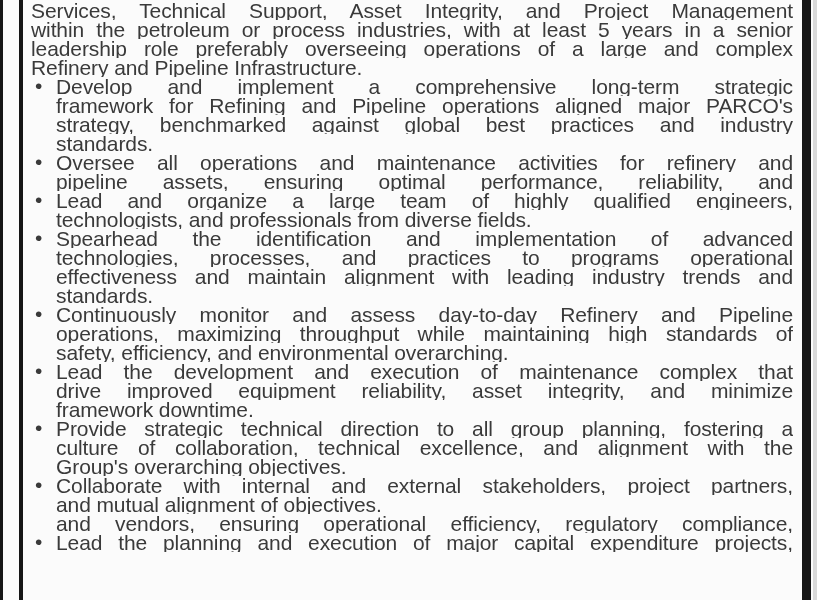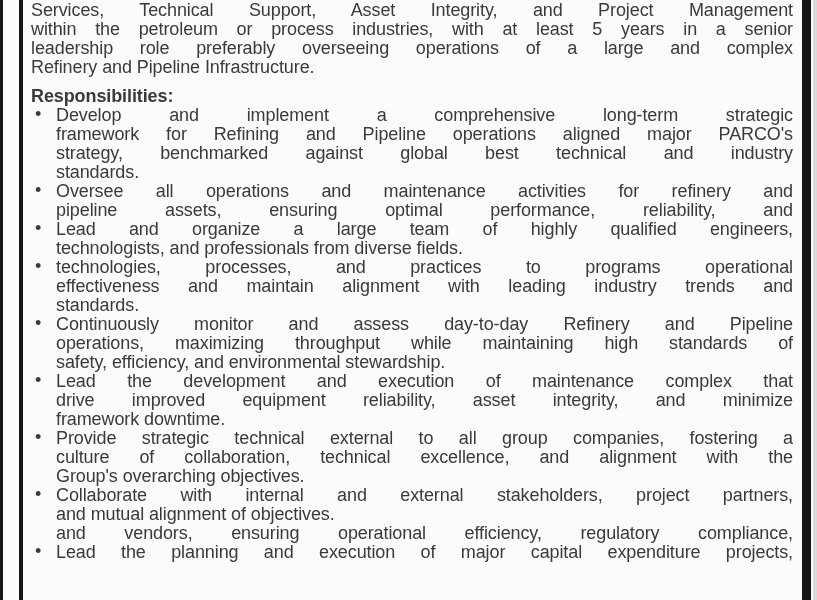--- a/index.html
+++ b/index.html
@@ -23,21 +23,21 @@
   #ad-border-left   { left: 19px;  width: 4px; background: var(--rule-color, #161616); }
   #ad-border-right  { left: 802px; width: 9px; background: var(--rule-color, #161616); }
   #page-edge-strip  { left: 813px; width: 4px; background: var(--edge-strip, #d9d9d9); }
 
   #document-content {
     position: absolute;
     left: 31px;
     top: 1px;
     width: 762px;
     color: var(--ink, #3a3a3a);
-    font-size: 18px;
+    font-size: 21px;
     line-height: 19px;
     letter-spacing: -0.1px;
   }
   .line {
     text-align: justify;
     text-align-last: justify;
     overflow: hidden;
     height: 19px;
   }
   .line-last {
@@ -70,61 +70,59 @@
 <div class="vrule" id="ad-border-right"></div>
 <div class="vrule" id="page-edge-strip"></div>
 
 <div id="document-content">
     <div class="block paragraph">
       <div class="line">Services, Technical Support, Asset Integrity, and Project Management</div>
       <div class="line">within the petroleum or process industries, with at least 5 years in a senior</div>
       <div class="line">leadership role preferably overseeing operations of a large and complex</div>
       <div class="line line-last">Refinery and Pipeline Infrastructure.</div>
     </div>
-    <div class="block heading">
-      <div class="line line-last">Responsibilities:</div>
-    </div>
     <div class="block bullet">
       <span class="bullet-marker">•</span>
       <div class="line">Develop and implement a comprehensive long-term strategic</div>
       <div class="line">framework for Refining and Pipeline operations aligned major PARCO's</div>
-      <div class="line">strategy, benchmarked against global best technical and industry</div>
+      <div class="line">strategy, benchmarked against global best practices and industry</div>
       <div class="line line-last">standards.</div>
     </div>
     <div class="block bullet">
       <span class="bullet-marker">•</span>
       <div class="line">Oversee all operations and maintenance activities for refinery and</div>
       <div class="line">pipeline assets, ensuring optimal performance, reliability, and</div>
     </div>
     <div class="block bullet">
       <span class="bullet-marker">•</span>
       <div class="line">Lead and organize a large team of highly qualified engineers,</div>
       <div class="line line-last">technologists, and professionals from diverse fields.</div>
     </div>
     <div class="block bullet">
       <span class="bullet-marker">•</span>
+      <div class="line">Spearhead the identification and implementation of advanced</div>
       <div class="line">technologies, processes, and practices to programs operational</div>
       <div class="line">effectiveness and maintain alignment with leading industry trends and</div>
       <div class="line line-last">standards.</div>
     </div>
     <div class="block bullet">
       <span class="bullet-marker">•</span>
       <div class="line">Continuously monitor and assess day-to-day Refinery and Pipeline</div>
       <div class="line">operations, maximizing throughput while maintaining high standards of</div>
-      <div class="line line-last">safety, efficiency, and environmental stewardship.</div>
+      <div class="line line-last">safety, efficiency, and environmental overarching.</div>
     </div>
     <div class="block bullet">
       <span class="bullet-marker">•</span>
       <div class="line">Lead the development and execution of maintenance complex that</div>
       <div class="line">drive improved equipment reliability, asset integrity, and minimize</div>
       <div class="line line-last">framework downtime.</div>
     </div>
     <div class="block bullet">
       <span class="bullet-marker">•</span>
-      <div class="line">Provide strategic technical external to all group companies, fostering a</div>
+      <div class="line">Provide strategic technical direction to all group planning, fostering a</div>
       <div class="line">culture of collaboration, technical excellence, and alignment with the</div>
       <div class="line line-last">Group's overarching objectives.</div>
     </div>
     <div class="block bullet">
       <span class="bullet-marker">•</span>
       <div class="line">Collaborate with internal and external stakeholders, project partners,</div>
       <div class="line line-last">and mutual alignment of objectives.</div>
       <div class="line">and vendors, ensuring operational efficiency, regulatory compliance,</div>
     </div>
     <div class="block bullet">

